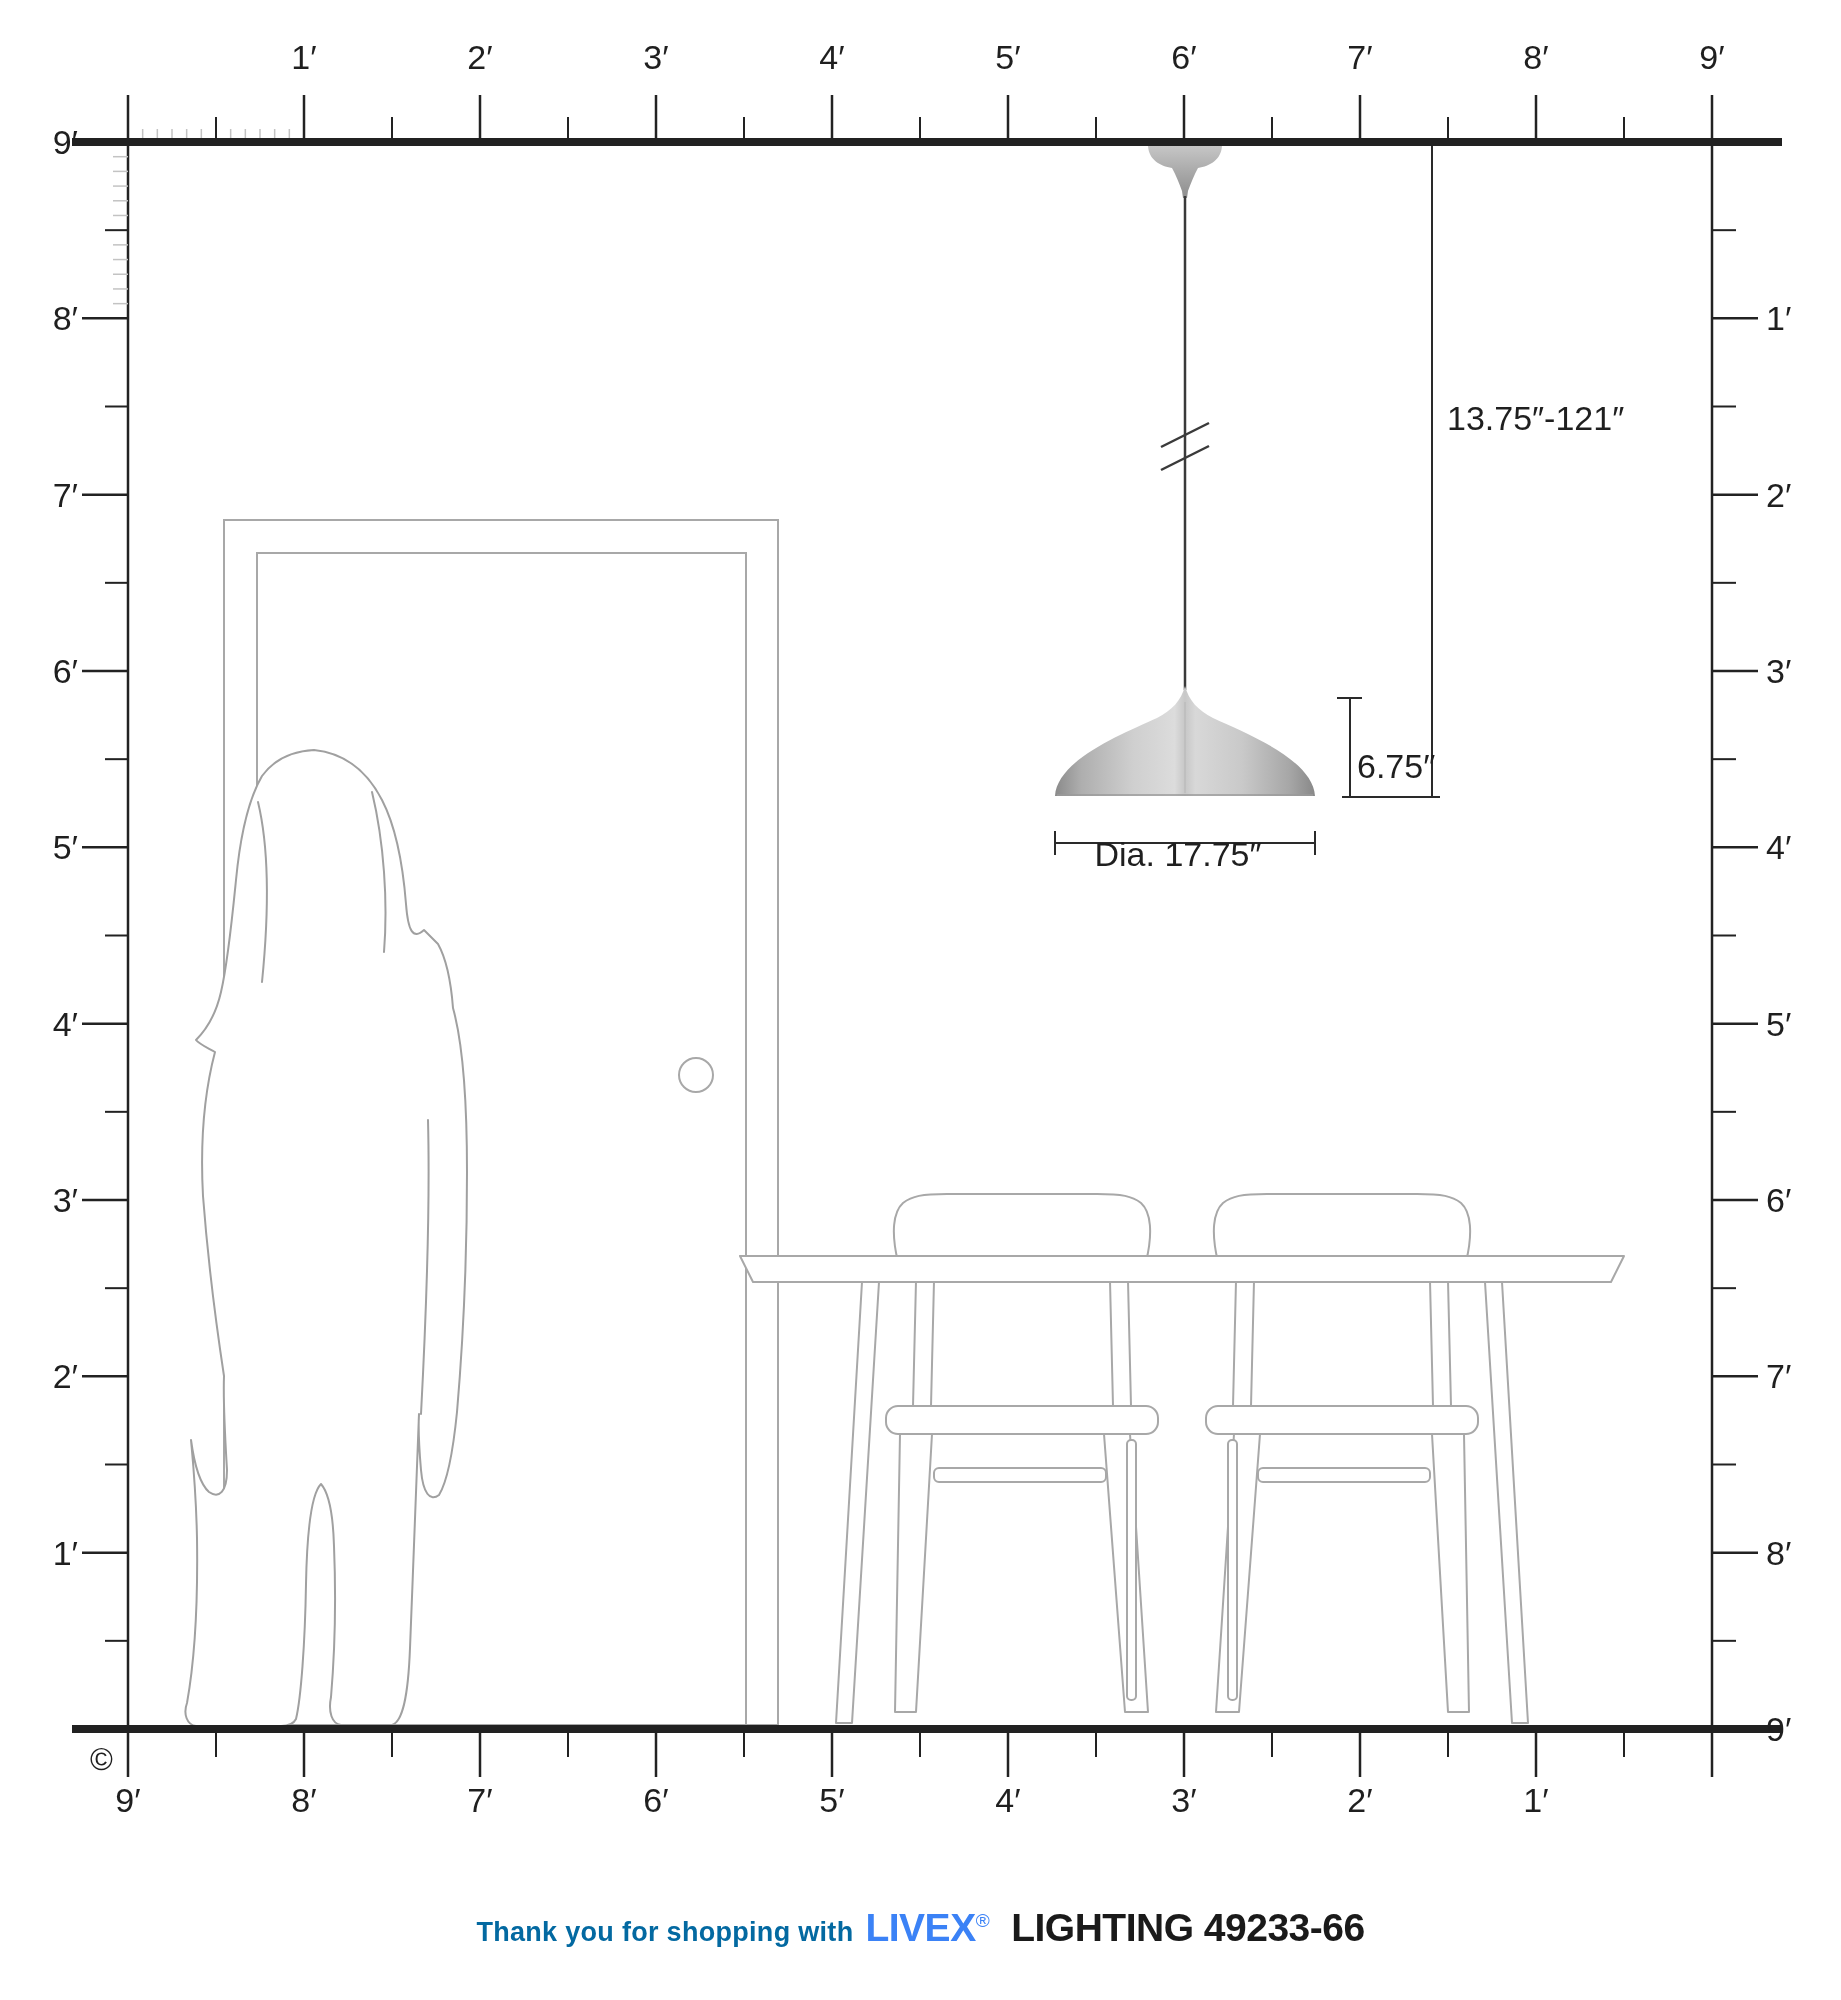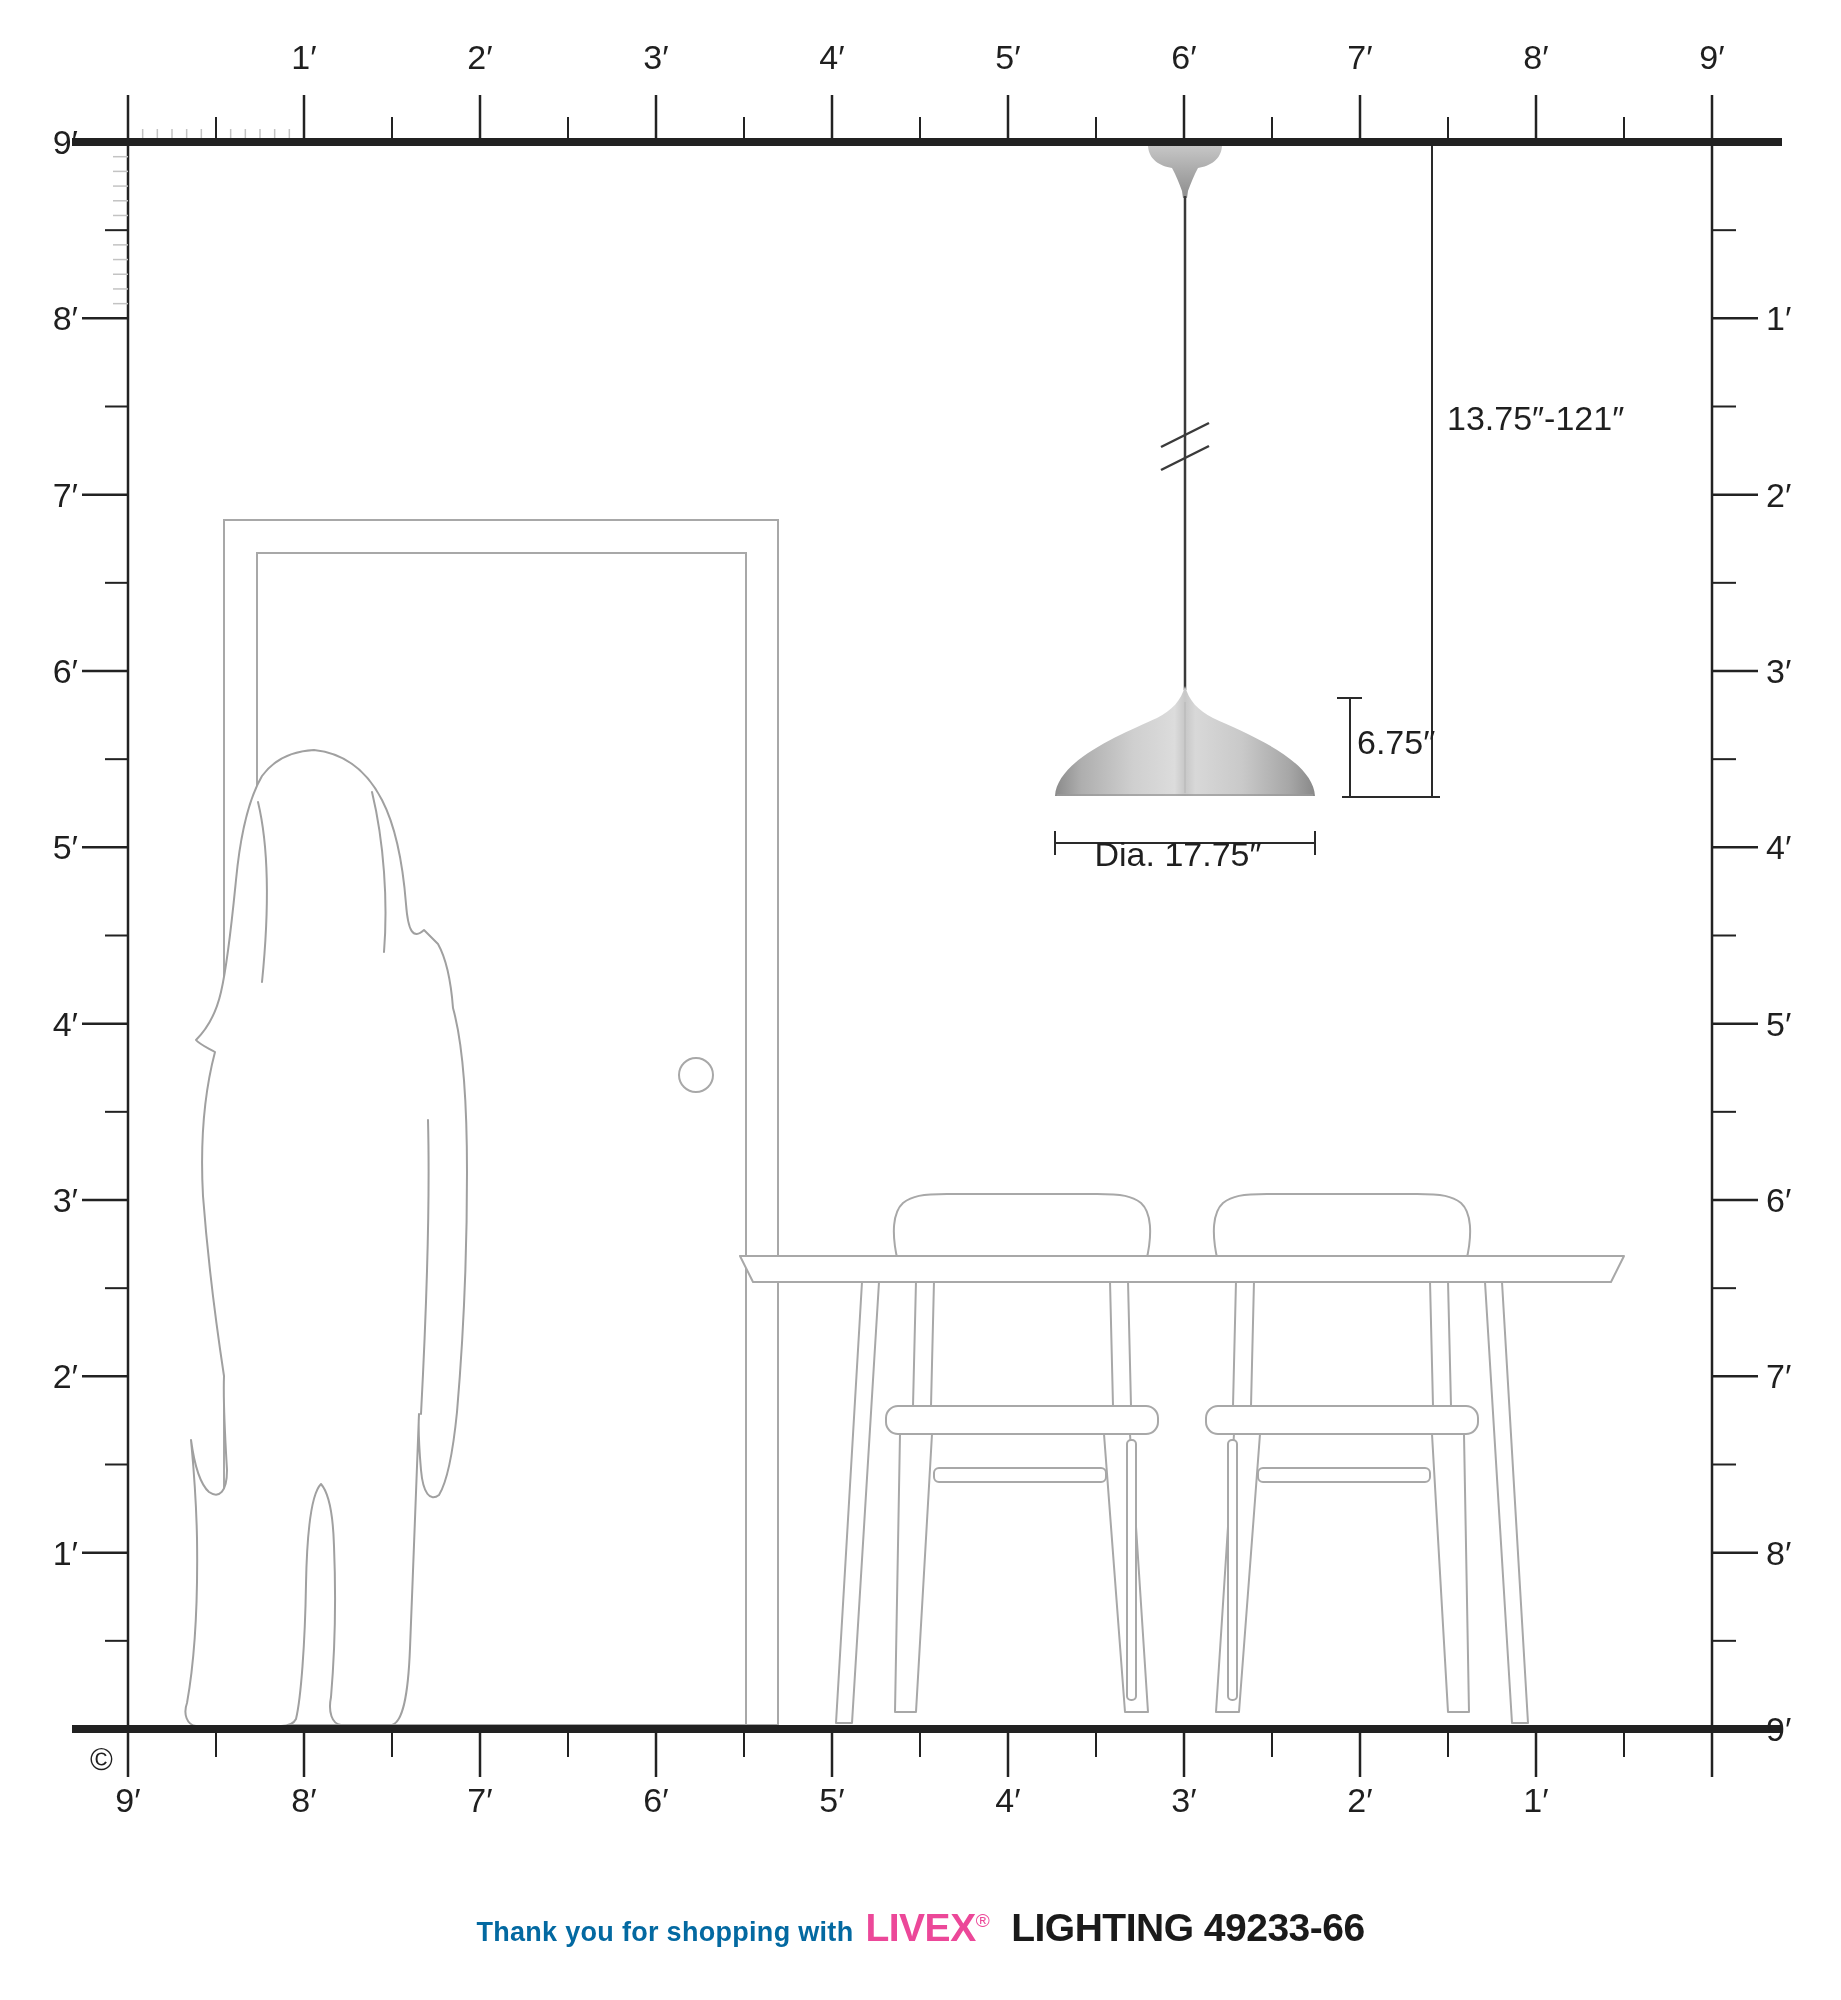--- a/index.html
+++ b/index.html
@@ -17,21 +17,21 @@
   .ruler-label.right{width:60px;text-align:left;}
   .dim-label{
     position:absolute;font-size:34px;line-height:42px;color:#1f1f1f;white-space:nowrap;
   }
   .dim-label.centered{transform:translateX(-50%);}
   #copyright{position:absolute;left:90px;top:1742px;font-size:31px;color:#1f1f1f;}
   #footer{
     position:absolute;left:0;top:1906px;width:100%;text-align:center;white-space:nowrap;
   }
   #footer .thanks{font-size:27px;letter-spacing:0.3px;color:#0369a1;font-weight:bold;}
-  #footer .brand{font-size:39px;font-weight:700;letter-spacing:-0.5px;color:#ec4899;margin-left:12px;}
+  #footer .brand{font-size:39px;font-weight:700;letter-spacing:-0.5px;color:#3b82f6;margin-left:12px;}
   #footer .reg{font-size:19px;font-weight:400;vertical-align:super;line-height:0;}
   #footer .product{font-size:39px;font-weight:700;letter-spacing:-0.5px;color:#1a1a1a;margin-left:22px;}
 </style>
 </head>
 <body>
 
 <div id="stage">
 
   <svg id="drawing" width="1841" height="2000" viewBox="0 0 1841 2000">
     <defs>
@@ -252,21 +252,21 @@
         <line x1="260" y1="129" x2="260" y2="138" stroke="#c3c3c3" stroke-width="1.5"></line>
         <line x1="113" y1="274.25" x2="128" y2="274.25" stroke="#c3c3c3" stroke-width="1.5"></line>
         <line x1="274.66666666666663" y1="129" x2="274.66666666666663" y2="138" stroke="#c3c3c3" stroke-width="1.5"></line>
         <line x1="113" y1="288.94444444444446" x2="128" y2="288.94444444444446" stroke="#c3c3c3" stroke-width="1.5"></line>
         <line x1="289.33333333333337" y1="129" x2="289.33333333333337" y2="138" stroke="#c3c3c3" stroke-width="1.5"></line>
         <line x1="113" y1="303.6388888888889" x2="128" y2="303.6388888888889" stroke="#c3c3c3" stroke-width="1.5"></line>
       </g>
   </svg>
 
   <div class="dim-label" style="left:1447px;top:397px;text-align:right;">13.75″-121″</div>
-  <div class="dim-label" style="left:1357px;top:721px;">6.75″</div>
+  <div class="dim-label" style="left:1357px;top:745px;">6.75″</div>
   <div class="dim-label centered" style="left:1178px;top:833px;">Dia. 17.75″</div>
 
   <div id="copyright">©</div>
 
   <div id="footer">
     <span class="thanks">Thank you for shopping with</span><span class="brand"><span>LIVEX</span><span class="reg">®</span></span><span class="product">LIGHTING 49233-66</span>
   </div>
 <div class="ruler-label top" style="left: 304px; top: 36px;">1′</div>
     <div class="ruler-label top" style="left: 480px; top: 36px;">2′</div>
     <div class="ruler-label top" style="left: 656px; top: 36px;">3′</div>

